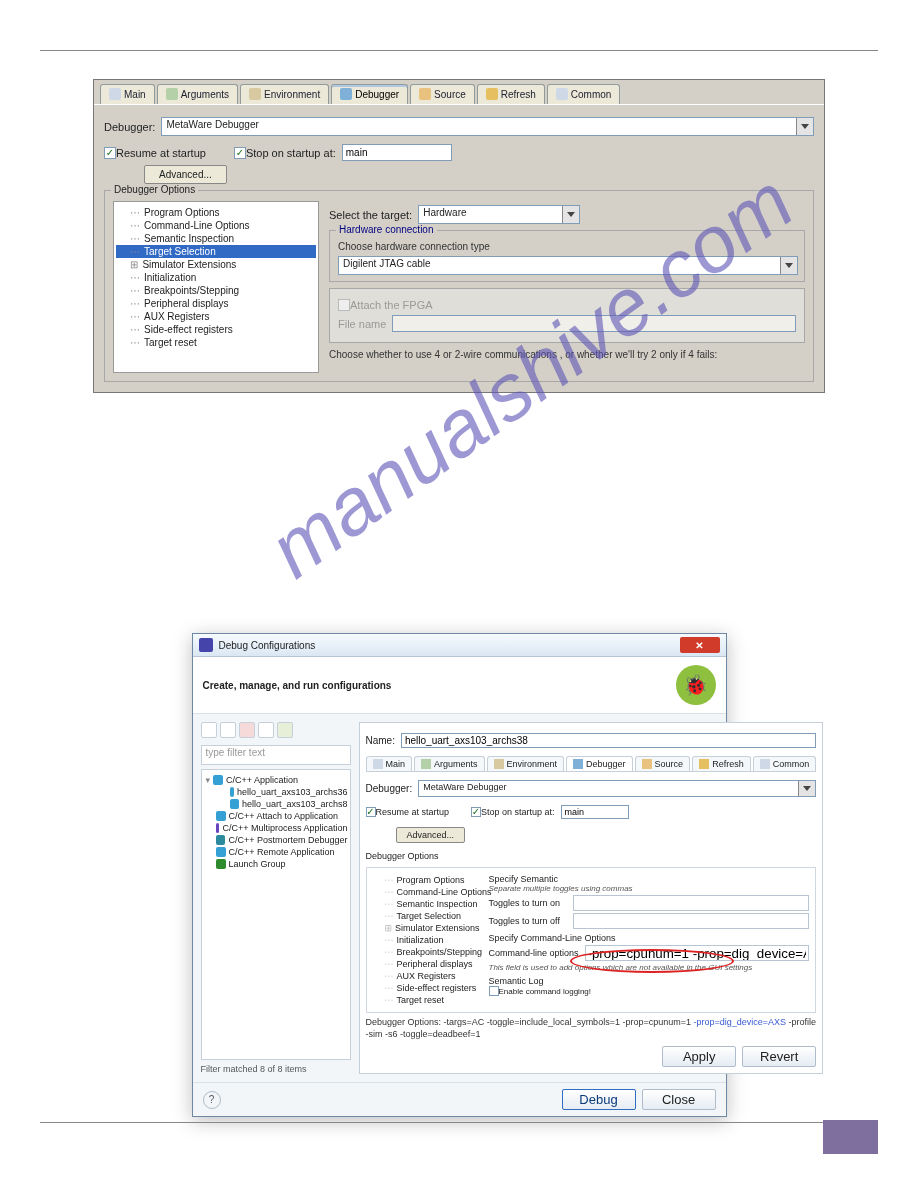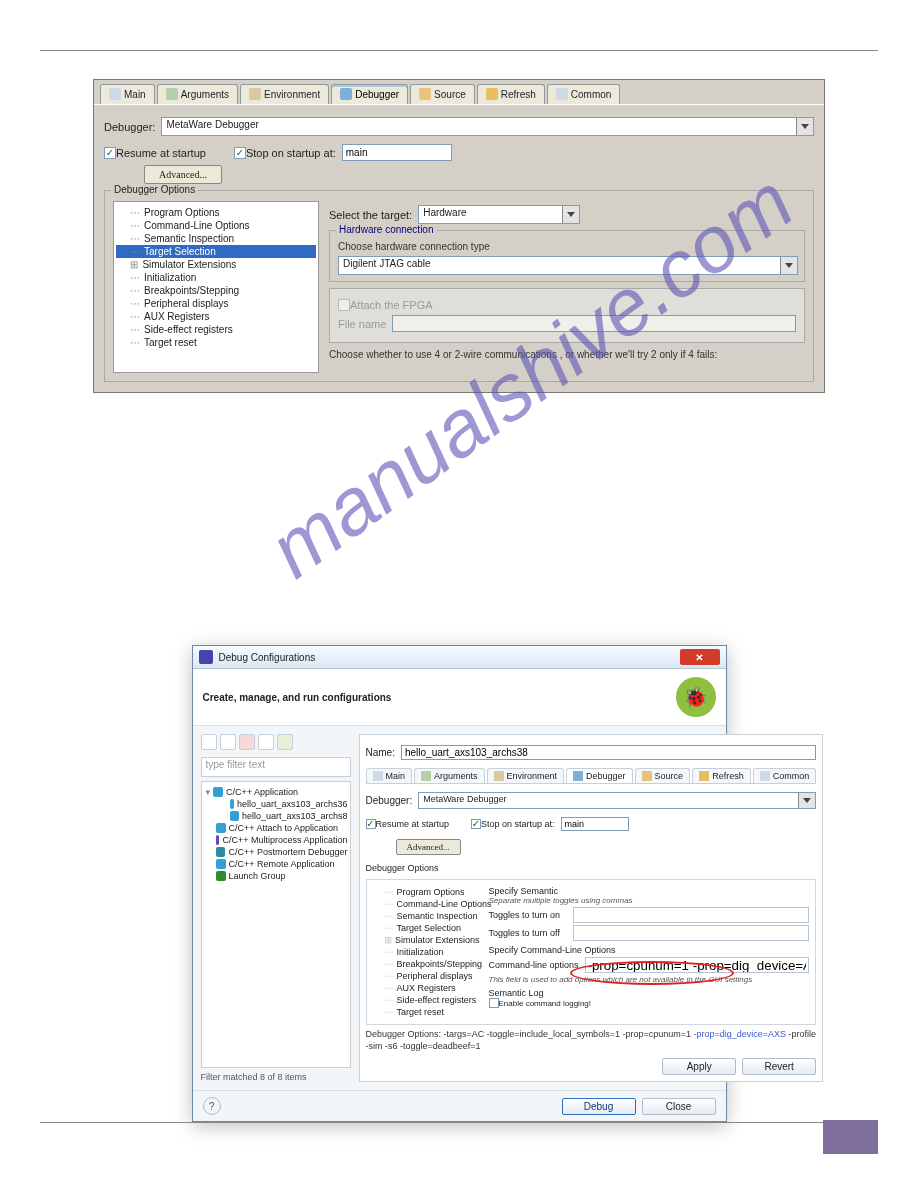--- a/index.html
+++ b/index.html
@@ -108,21 +108,20 @@
   .chev{width:0;height:0;border-left:4px solid transparent;border-right:4px solid transparent;border-top:5px solid #444;}
   .chk{display:flex;align-items:center;gap:0;}
   .chkbox{width:12px;height:12px;border:1px solid #7f9db9;background:#fff;box-sizing:border-box;display:flex;align-items:center;justify-content:center;}
   .chkbox.checked::after{content:"✓";font-size:10px;line-height:1;color:#1a6d1a;}
   .txtin{height:17px;background:#fff;border:1px solid #7f9db9;padding:0 3px;font-size:10px;box-sizing:border-box;}
   .btn{
     display:inline-block;padding:3px 14px;
     background:var(--win-light);
     border:1px solid #888;border-radius:2px;
     font-size:10px;
-    font-family:Liberation Serif, serif;
   }
   .groupbox{
     border:1px solid var(--win-grpbox);
     position:relative;
     margin-top:6px;
     padding:10px 8px 8px 8px;
     background:var(--win-gray);
   }
   .groupbox>legend,.grouplabel{
     position:absolute;top:-7px;left:6px;
@@ -149,21 +148,21 @@
   }
   .mini-group>.grouplabel{top:-7px;}
   .hint{font-size:10px;color:#333;}
   .disabled{color:#9a9a9a;}
   .chkbox.disabled-box{background:#eee;border-color:#bbb;}
 
   
   .shadow-wrap{
     position:relative;
     width:535px;
-    margin:12px auto;
+    margin:0 auto;
   }
   .shadow-wrap::before{
     content:"";position:absolute;inset:0;
     box-shadow:0 4px 18px rgba(0,0,0,.25);
     pointer-events:none;
   }
   .dlg{
     border:1px solid #6d88a3;
     background:#fff;
     font-size:10px;
@@ -225,21 +224,21 @@
   .optbox .navlist .itm.exp::before{content:"⊞";}
   .optbox .fields{flex:1 1 auto;}
   .fldrow{display:flex;align-items:center;margin:2px 0;}
   .infield{height:14px;border:1px solid #b8c5d2;background:#fff;flex:1 1 auto;padding:0 2px;}
   .italic{font-style:italic;color:#555;}
   .dbgline{font-size:9px;color:#333;margin-top:4px;line-height:1.3;}
   .dbgline .hl{color:#3a5bd1;}
   .btnrow{display:flex;gap:6px;justify-content:flex-end;margin-top:6px;}
   .winbtn{
     min-width:52px;padding:2px 10px;border:1px solid #b0bccb;border-radius:2px;
-    background:linear-gradient(180deg,#fff,#e5ecf3);font-size:10px;text-align:center;
+    background:linear-gradient(180deg,#fff,#e5ecf3);font-size:13px;text-align:center;
   }
   .winbtn.primary{border-color:#2f6dc1;color:#0a3a7a;}
   .dlg-foot{
     border-top:1px solid #d9e1e8;background:#f3f6f9;
     display:flex;align-items:center;justify-content:space-between;padding:6px 10px;
   }
   .help{width:16px;height:16px;border:1px solid #b0bccb;border-radius:50%;display:flex;align-items:center;justify-content:center;color:#556;}
 
   
   .red-ellipse{

